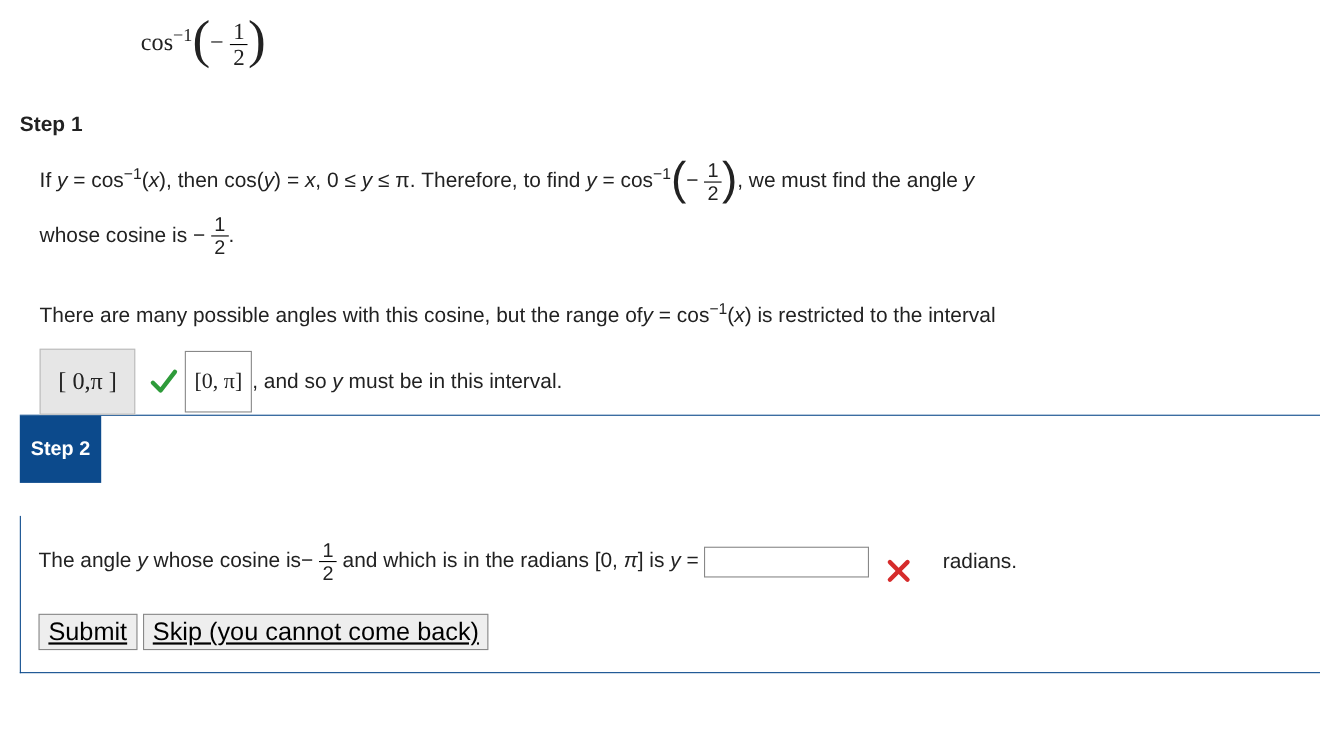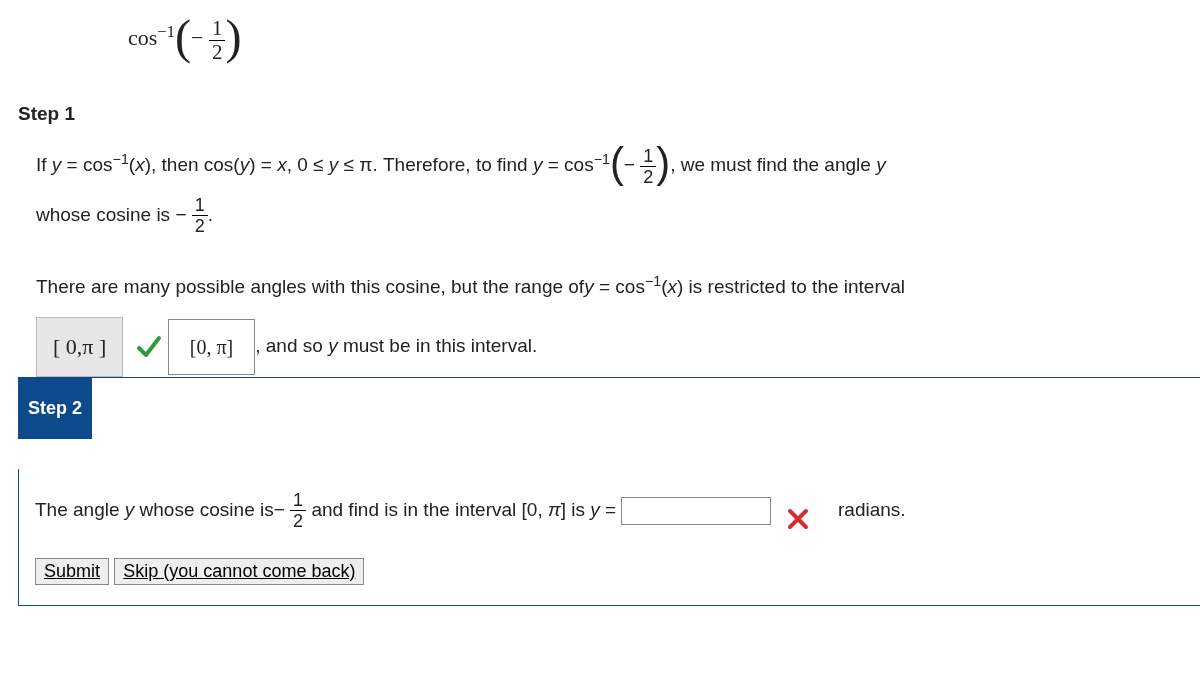--- a/index.html
+++ b/index.html
@@ -53,21 +53,21 @@
     border: 1px solid #bbb;
     padding: 4px 16px;
     font-family: Georgia, serif;
     font-size: 22px;
     vertical-align: middle;
   }
 
   .correct-box {
     display: inline-block;
     border: 1px solid #888;
-    padding: 4px 21px;
+    padding: 4px 8px;
     font-family: Georgia, serif;
     font-size: 20px;
     vertical-align: middle;
   }
 
   .step2-wrap {
     border: 1px solid #0c4a8c;
     margin-top: 30px;
     border-top: none;
   }
@@ -88,21 +88,21 @@
     border: 1px solid #888;
     height: 28px;
     width: 150px;
     font-size: 16px;
     padding: 2px 6px;
     vertical-align: middle;
   }
 
   .btn {
     font-family: Arial, sans-serif;
-    font-size: 18px;
+    font-size: 23px;
     border: 1px solid #888;
     background: #eee;
     padding: 2px 8px;
     text-decoration: underline;
     cursor: pointer;
   }
   .btn-row { margin-top: 28px; }
 
   svg { vertical-align: middle; }
 </style>
@@ -137,21 +137,21 @@
       <span class="correct-box">[0, π]</span><span>, and so </span><span class="ital">y</span><span> must be in this interval.</span>
     </div>
   </div>
 
   <div class="step2-top">
     <div class="step2-header">Step 2</div>
   </div>
   <div class="step2-wrap">
     <div class="step2-body">
       <div>
-        <span>The angle </span><span class="ital">y</span><span> whose cosine is</span><span>−&nbsp;</span><span class="frac"><span class="num">1</span><span class="den">2</span></span><span> and find is in the interval [0, </span><span class="ital">π</span><span>] is </span><span class="ital">y</span><span> = </span>
+        <span>The angle </span><span class="ital">y</span><span> whose cosine is</span><span>−&nbsp;</span><span class="frac"><span class="num">1</span><span class="den">2</span></span><span> and which is in the radians [0, </span><span class="ital">π</span><span>] is </span><span class="ital">y</span><span> = </span>
         <input type="text" class="text-input" value="" style="">
         <svg width="22" height="22" style="margin-left:10px; position:relative; top:8px;">
           <line x1="3" y1="3" x2="19" y2="19" stroke="#d62c2c" stroke-width="4" stroke-linecap="round"></line>
           <line x1="19" y1="3" x2="3" y2="19" stroke="#d62c2c" stroke-width="4" stroke-linecap="round"></line>
         </svg>
         <span style="margin-left:24px;"> radians.</span>
       </div>
 
       <div class="btn-row">
         <button type="button" class="btn">Submit</button>

